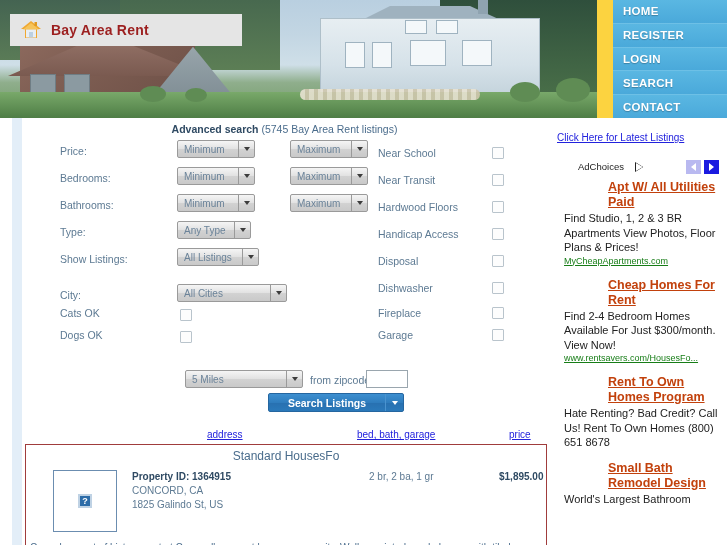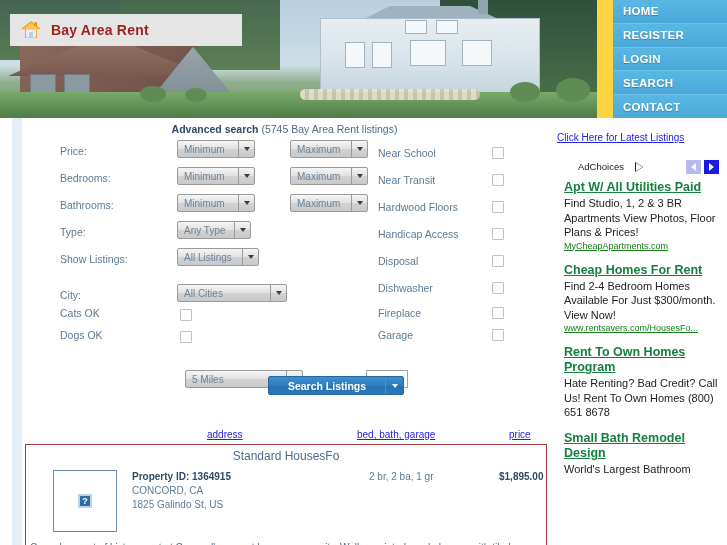--- a/index.html
+++ b/index.html
@@ -229,21 +229,21 @@
     position: absolute; left: 344px; top: 2px;
     width: 42px; height: 18px;
     border: 1px solid #9aa6ae;
     background: #ffffff;
     font-size: 10px;
     padding: 0 3px;
     color: #333;
     font-family: "Liberation Sans", sans-serif;
   }
   #search-btn {
-    position: absolute; left: 246px; top: 236px;
+    position: absolute; left: 246px; top: 253px;
     width: 136px; height: 19px;
     background: linear-gradient(to bottom, #3d8fd0 0%, #2f7dbe 50%, #2870b0 51%, #2a79ba 100%);
     border: 1px solid #2566a0;
     border-radius: 2px;
     display: flex; align-items: center;
     color: #ffffff; font-size: 10.5px; font-weight: bold;
     cursor: pointer;
   }
   #search-btn .sb-txt { flex: 1 1 auto; text-align: center; }
   #search-btn .sb-arrow {
@@ -372,23 +372,24 @@
   #arrow-next i {
     width: 0; height: 0;
     border-top: 4px solid transparent;
     border-bottom: 4px solid transparent;
     border-left: 5px solid #ffffff;
   }
   .ad {
     margin-top: 4px;
   }
   .ad-title {
-    font-size: 12.5px; font-weight: bold; color: #15803d;
+    font-size: 12.5px; font-weight: bold; color: #c2410c;
     text-decoration: underline; line-height: 15px;
     cursor: pointer;
+    margin-left: 44px;
   }
   .ad-body {
     font-size: 11px; color: #222; line-height: 14.5px;
     margin-top: 1px;
   }
   .ad-url {
     font-size: 9px; color: #177d17; text-decoration: underline;
     line-height: 12px; cursor: pointer; white-space: nowrap;
     overflow: hidden; text-overflow: clip;
   }

